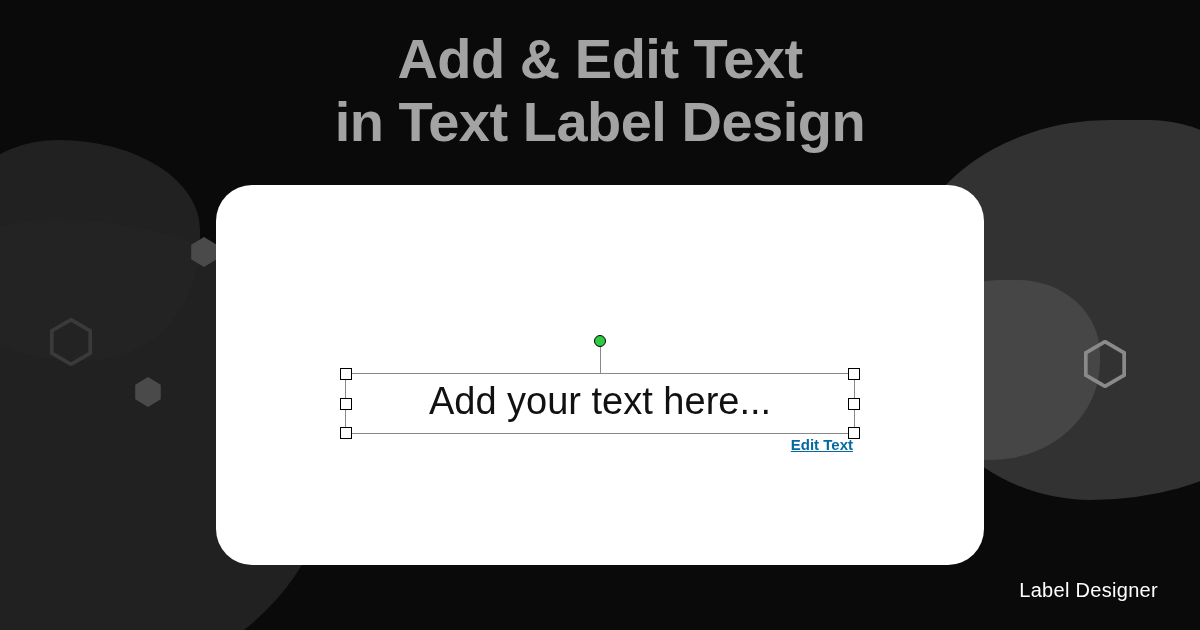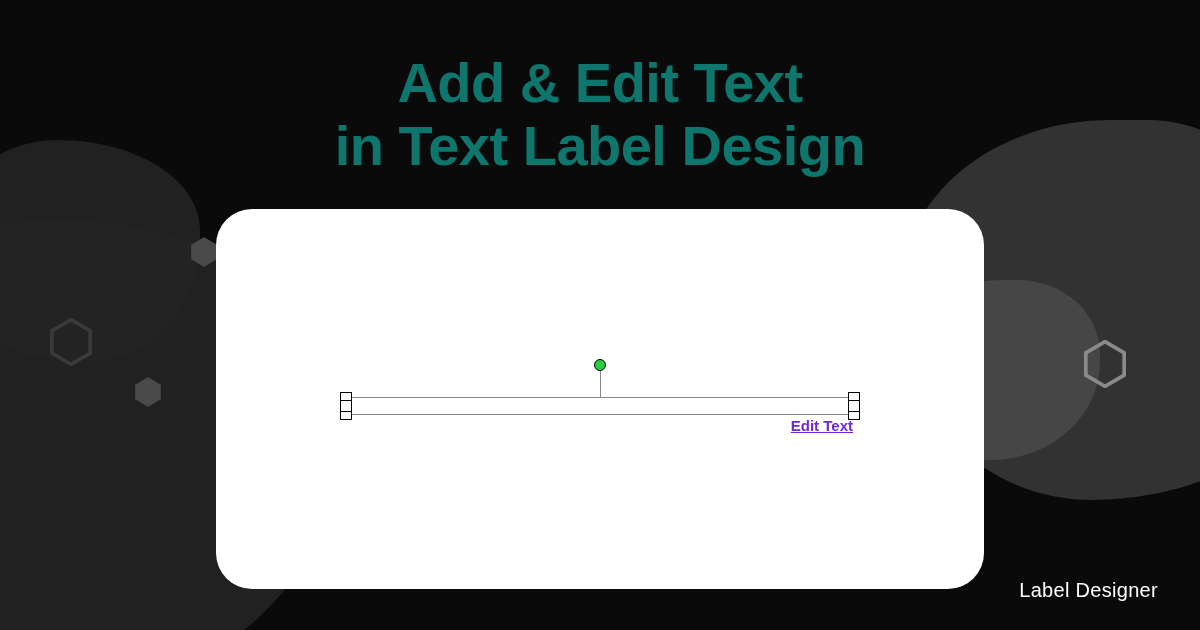--- a/index.html
+++ b/index.html
@@ -59,25 +59,25 @@
     }
     .hex svg { width: 100%; height: 100%; }
     .hex-dark { left: 50px; top: 318px; }
     .hex-mid1 { left: 134px; top: 376px; width: 28px; height: 32px; }
     .hex-mid2 { left: 190px; top: 236px; width: 28px; height: 32px; }
     .hex-right { right: 74px; top: 340px; }
     .heading {
       position: relative;
       z-index: 2;
       text-align: center;
-      color: #0f766e;
+      color: #a3a3a3;
       font-weight: 800;
       font-size: 56px;
       line-height: 1.12;
-      padding-top: 52px;
+      padding-top: 28px;
       letter-spacing: -0.5px;
     }
     .canvas-card {
       position: relative;
       z-index: 2;
       width: 768px;
       height: 380px;
       background: #fff;
       border-radius: 36px;
       margin: 32px auto 0;
@@ -134,21 +134,21 @@
       border: 1px solid #000;
       border-radius: 50%;
     }
     .edit-link {
       position: absolute;
       right: 2px;
       top: 100%;
       margin-top: 2px;
       font-size: 15px;
       font-weight: 700;
-      color: #6d28d9;
+      color: #0369a1;
       text-decoration: underline;
       font-family: Arial, sans-serif;
     }
     .logo {
       position: absolute;
       right: 42px;
       bottom: 28px;
       z-index: 3;
       color: #fff;
       text-align: right;
@@ -210,20 +210,21 @@
 <h1 class="heading">
   <span>Add &amp; Edit Text</span><br>
   <span>in Text Label Design</span>
 </h1>
 
 <div class="canvas-card">
   <div class="text-object">
     <div class="rotation-stem"></div>
     <div class="rotation-handle"></div>
     <div class="selection-box">
+      <span class="placeholder-text">Add your text here...</span>
       <div class="handle h-tl"></div>
       <div class="handle h-tr"></div>
       <div class="handle h-bl"></div>
       <div class="handle h-br"></div>
       <div class="handle h-ml"></div>
       <div class="handle h-mr"></div>
     </div>
     <a class="edit-link">Edit Text</a>
   </div>
 </div>

